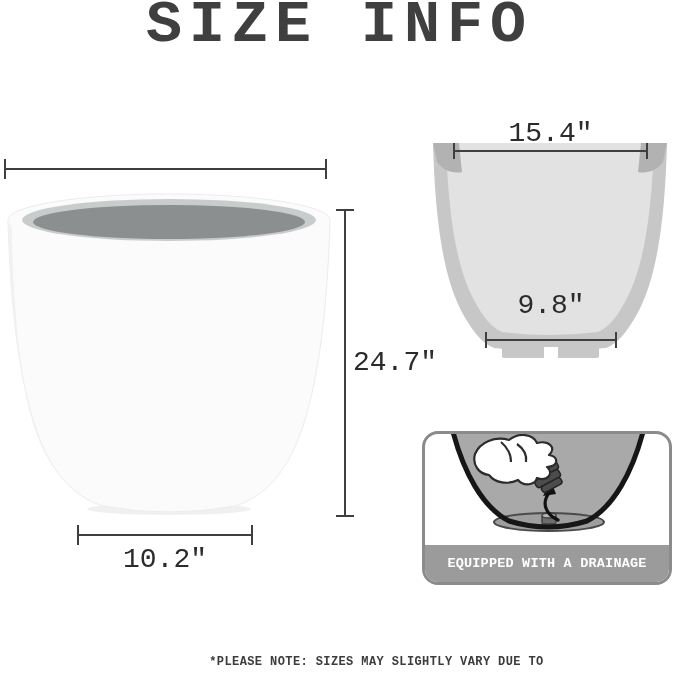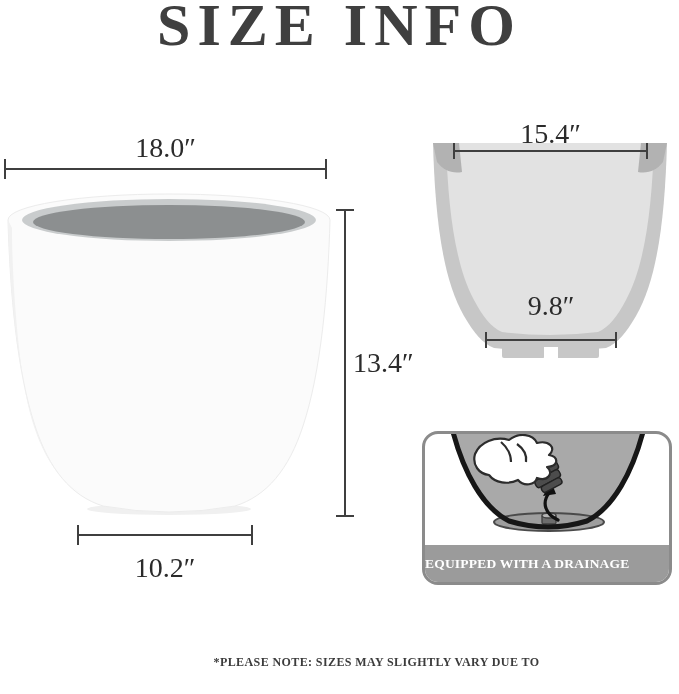--- a/index.html
+++ b/index.html
@@ -1,21 +1,21 @@
 <!DOCTYPE html>
 <html><head>
 <meta charset="utf-8">
 <style>
   html,body{margin:0;padding:0;background:#ffffff;}
   .canvas{
     position:relative;
     width:679px;height:686px;
     background:#ffffff;
     overflow:hidden;
-    font-family:Liberation Serif, serif;
+    font-family:Liberation Mono, monospace;
   }
   
   .title{
     position:absolute;top:-7px;left:0;width:100%;
     text-align:center;
     font-size:60px;font-weight:700;letter-spacing:7px;
     color:#3f3f3f;line-height:64px;white-space:nowrap;
   }
   
   .dim-h{position:absolute;height:2px;background:#3f3f3f;}
@@ -38,21 +38,21 @@
   
   .badge{
     position:absolute;left:422px;top:431px;width:250px;height:154px;
     box-sizing:border-box;border:3px solid #8b8b8b;border-radius:16px;
     background:#ffffff;overflow:hidden;
   }
   .badge-illustration{position:absolute;left:0;top:0;width:244px;height:111px;}
   .badge-band{
     position:absolute;left:0;bottom:0;width:100%;height:37px;
     background:#9b9b9b;color:#ffffff;
-    display:flex;flex-direction:column;justify-content:center;align-items:flex-start;
+    display:flex;flex-direction:column;justify-content:center;align-items:center;
     font-size:13.5px;font-weight:700;letter-spacing:0.2px;line-height:15.5px;
     text-align:center;white-space:nowrap;
   }
   
   .footnote{
     position:absolute;top:653px;left:0;width:100%;
     text-align:center;color:#3c3c3c;
     font-size:12px;font-weight:700;letter-spacing:0.4px;line-height:19px;
     white-space:nowrap;
     padding-left:37px;
@@ -66,28 +66,27 @@
   <div class="title">SIZE INFO</div>
 
   <svg class="pot-svg" viewBox="0 185 345 340" aria-hidden="true">
     <ellipse cx="169" cy="509" rx="82" ry="6" fill="#f0f0f0"></ellipse>
     <path d="M 8 220 A 161 26 0 0 1 330 220 C 328 292 321 372 303 426 C 289 469 267 496 235 506 Q 169 518 103 506 C 71 496 49 469 35 426 C 17 372 10 292 8 220 Z" fill="#fbfbfb" stroke="#ececec" stroke-width="1"></path>
     <path d="M 8 220 C 10 292 17 372 35 426 C 45 458 60 481 82 494 C 55 478 38 448 28 405 C 18 360 12 280 12 228 Z" fill="#f1f1f1"></path>
     <ellipse cx="169" cy="220" rx="147" ry="21" fill="#c9cccd"></ellipse>
     <ellipse cx="169" cy="222" rx="136" ry="17" fill="#8c8f90"></ellipse>
   </svg>
 
-  <div class="dim-label" style="left:4px;top:133px;width:323px;">18.0″</div>
   <div class="dim-h" style="left:4px;top:168px;width:323px;"></div>
 
   <div class="dim-v" style="left:344px;top:209px;height:308px;"></div>
-  <div class="dim-label" style="left:353px;top:348px;">13.4″</div>
+  <div class="dim-label" style="left:353px;top:348px;">24.7″</div>
 
   <div class="dim-h" style="left:77px;top:534px;width:176px;"></div>
-  <div class="dim-label" style="left:77px;top:545px;width:176px;margin-top:8px;">10.2″</div>
+  <div class="dim-label" style="left:77px;top:545px;width:176px;">10.2″</div>
 
   <svg class="cs-svg" viewBox="425 130 250 240" aria-hidden="true">
     <path d="M 433 143 L 667 143 C 665 215 658 278 636 316 C 626 333 618 343 606 348 Q 550 354 494 348 C 482 343 474 333 464 316 C 442 278 435 215 433 143 Z" fill="#c7c7c7"></path>
     <rect x="502" y="346" width="43" height="12" rx="2" fill="#c7c7c7"></rect>
     <rect x="556" y="346" width="43" height="12" rx="2" fill="#c7c7c7"></rect>
     <rect x="544" y="347" width="14" height="13" fill="#ffffff"></rect>
     <path d="M 446 143 L 654 143 C 652 208 645 265 626 300 C 617 317 609 327 598 332 Q 550 338 502 332 C 491 327 483 317 474 300 C 455 265 448 208 446 143 Z" fill="#e2e2e2"></path>
     <path d="M 433 143 L 459 143 L 462 172 C 452 174 443 170 437 162 Z" fill="#b2b2b2"></path>
     <path d="M 667 143 L 641 143 L 638 172 C 648 174 657 170 663 162 Z" fill="#b2b2b2"></path>
   </svg>

